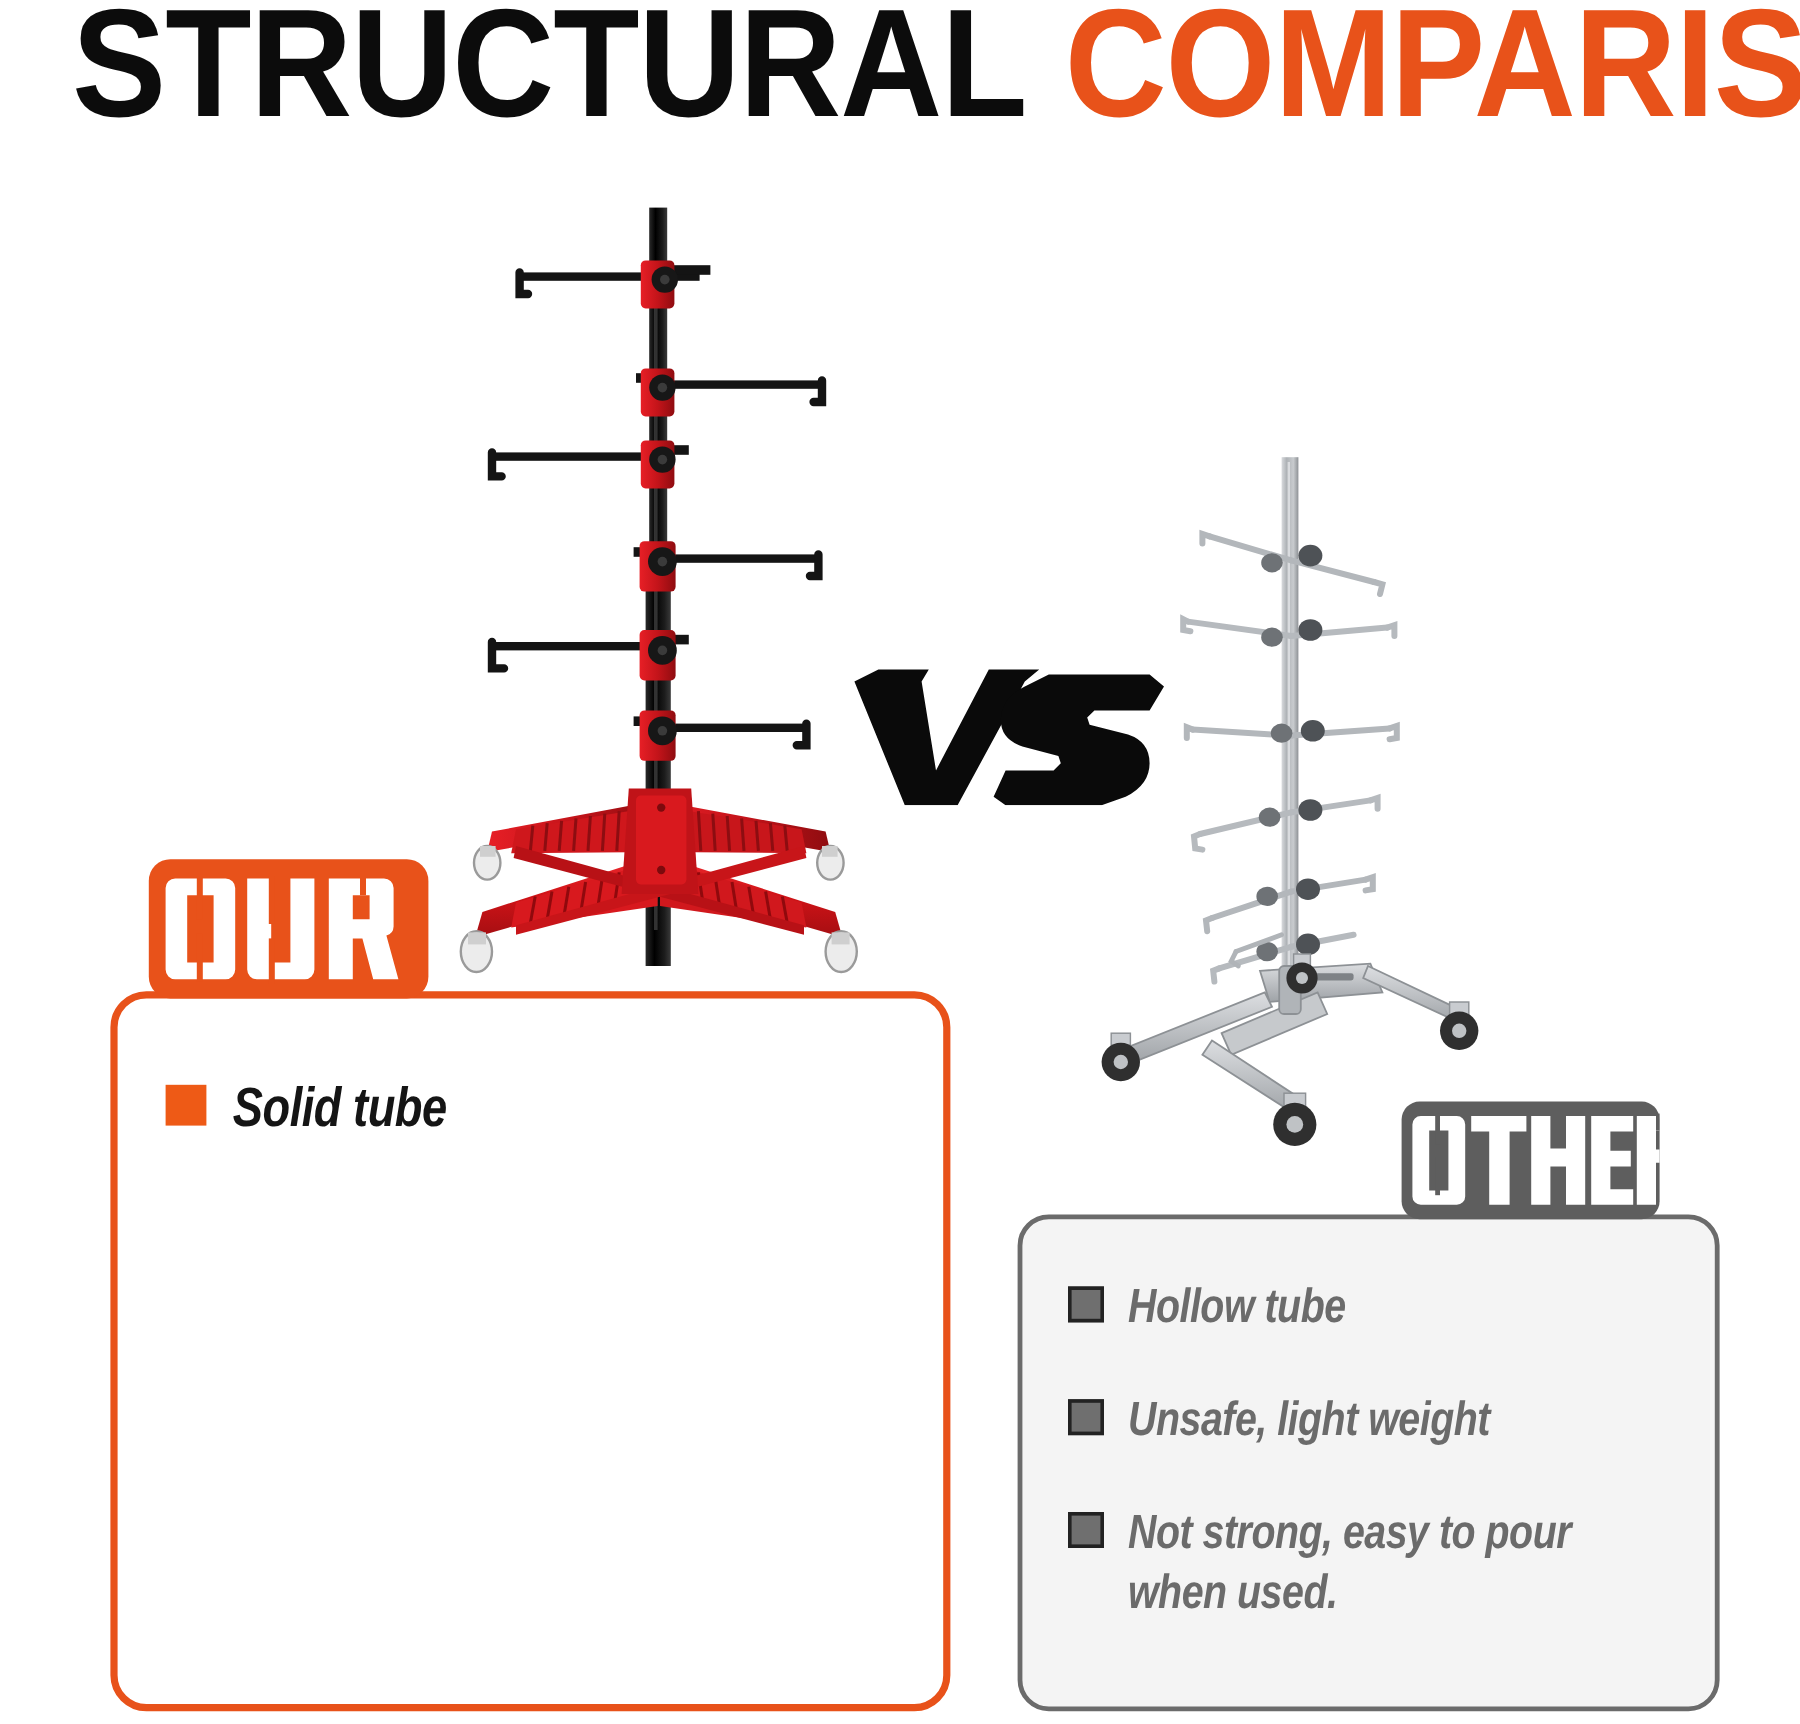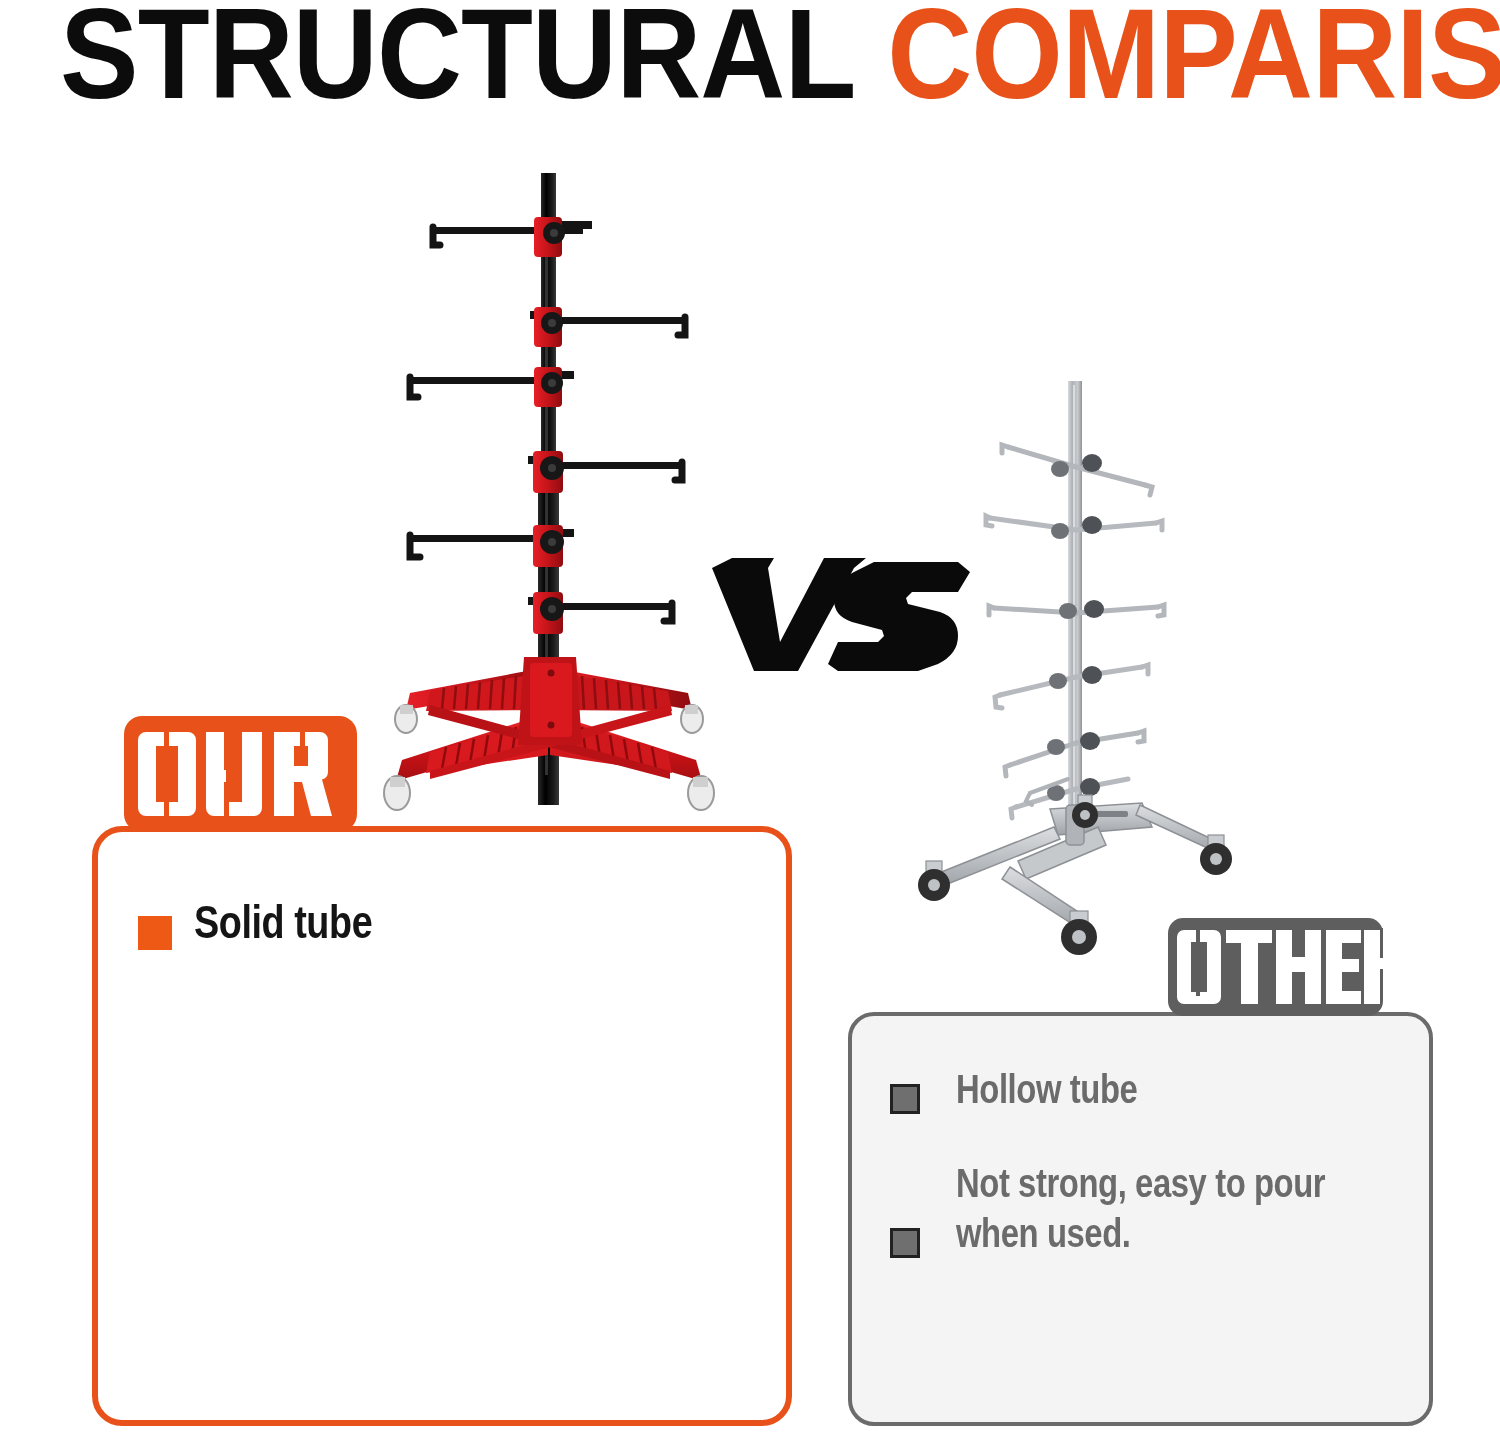--- a/index.html
+++ b/index.html
@@ -47,21 +47,21 @@
     position:absolute;left:124px;top:716px;width:233px;height:116px;
     background:#e8521a;border-radius:18px;
     z-index:5;
   }
   #our-badge .stencil{
     position:absolute;left:0;top:0;width:233px;height:116px;
   }
   #our-list{
     position:absolute;left:40px;top:62px;right:24px;
   }
-  .row{display:flex;align-items:flex-end;margin-bottom:58px;}
+  .row{display:flex;align-items:flex-start;margin-bottom:58px;font-style:italic;}
   .row:last-child{margin-bottom:0;}
   .bullet{
     width:34px;height:34px;flex:0 0 34px;margin-top:10px;margin-right:22px;
   }
   .bullet.orange{background:#ee5a16;}
   .bullet.gray{background:#6f6f6f;border:3px solid #222222;box-sizing:border-box;}
   .rowtext{
     font-family:"Liberation Sans", sans-serif;
     font-weight:700;
     font-size:46px;
@@ -78,21 +78,21 @@
     position:absolute;left:848px;top:1012px;width:585px;height:414px;
     border:4px solid #6b6b6b;border-radius:26px;background:#f4f4f4;
     box-sizing:border-box;
   }
   #other-badge{
     position:absolute;left:1168px;top:918px;width:215px;height:98px;
     background:#5e5e5e;border-radius:15px;z-index:5;
   }
   #other-badge .stencil{position:absolute;left:0;top:0;width:215px;height:98px;}
   #other-list{position:absolute;left:38px;top:48px;right:20px;}
-  #other-list .row{margin-bottom:44px;gap:16px;}
+  #other-list .row{margin-bottom:44px;}
   #other-list .bullet{width:30px;height:30px;flex:0 0 30px;margin-right:20px;margin-top:8px;}
   #other-list .rowtext{
     color:#6b6b6b;font-size:40px;line-height:50px;
   }
 </style>
 </head>
 <body>
 
 <div id="title">
   <span class="t1">STRUCTURAL</span><span>&nbsp;</span><span class="t2">COMPARISON</span>
@@ -428,20 +428,24 @@
 </div>
 
 <div id="other-box">
   <div id="other-list">
     <div class="row">
       <span class="bullet gray"></span>
       <span class="rowtext">Hollow tube</span>
     </div>
     <div class="row">
       <span class="bullet gray"></span>
+      <span class="rowtext">Unsafe, light weight</span>
+    </div>
+    <div class="row">
+      <span class="bullet gray"></span>
       <span class="rowtext">Not strong, easy to pour when used.</span>
     </div>
   </div>
 </div>
 
 <div id="other-badge">
   <svg class="stencil" viewBox="0 0 215 98" xmlns="http://www.w3.org/2000/svg">
     <g fill="#ffffff">
 
       <path d="M16 12 h30 a7 7 0 0 1 7 7 v60 a7 7 0 0 1 -7 7 h-30 a7 7 0 0 1 -7 -7 v-60 a7 7 0 0 1 7 -7 z

